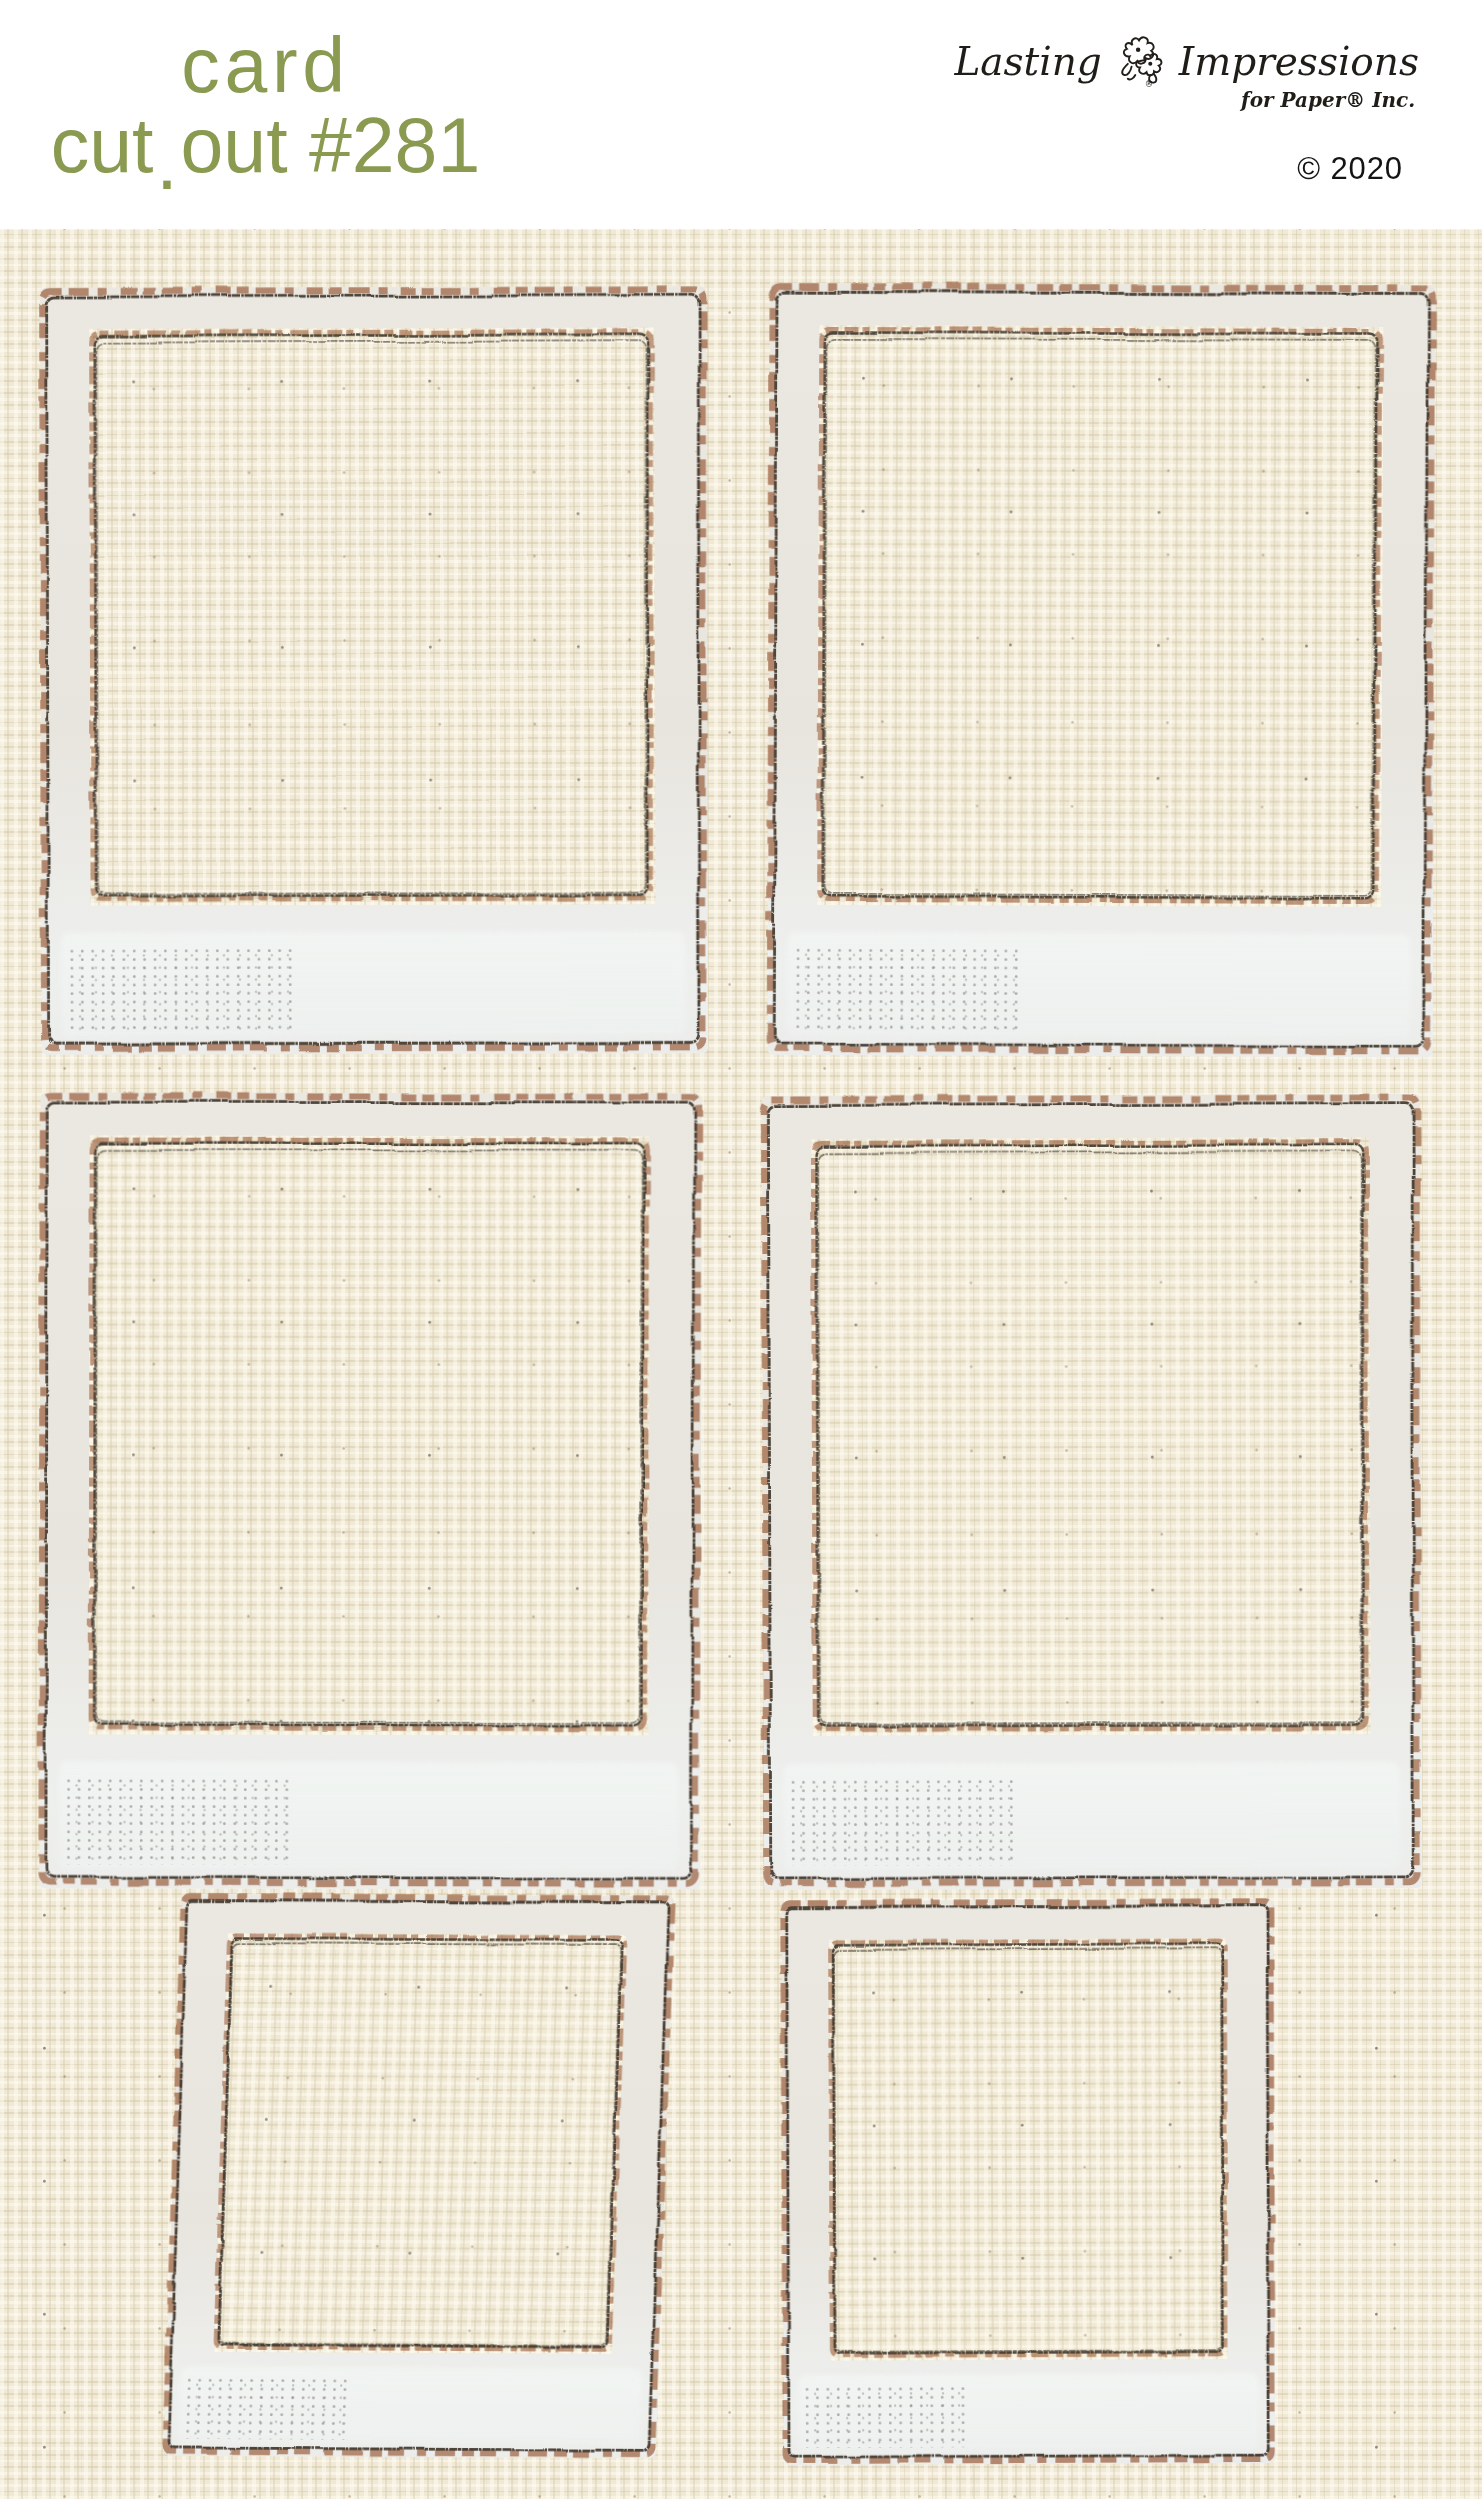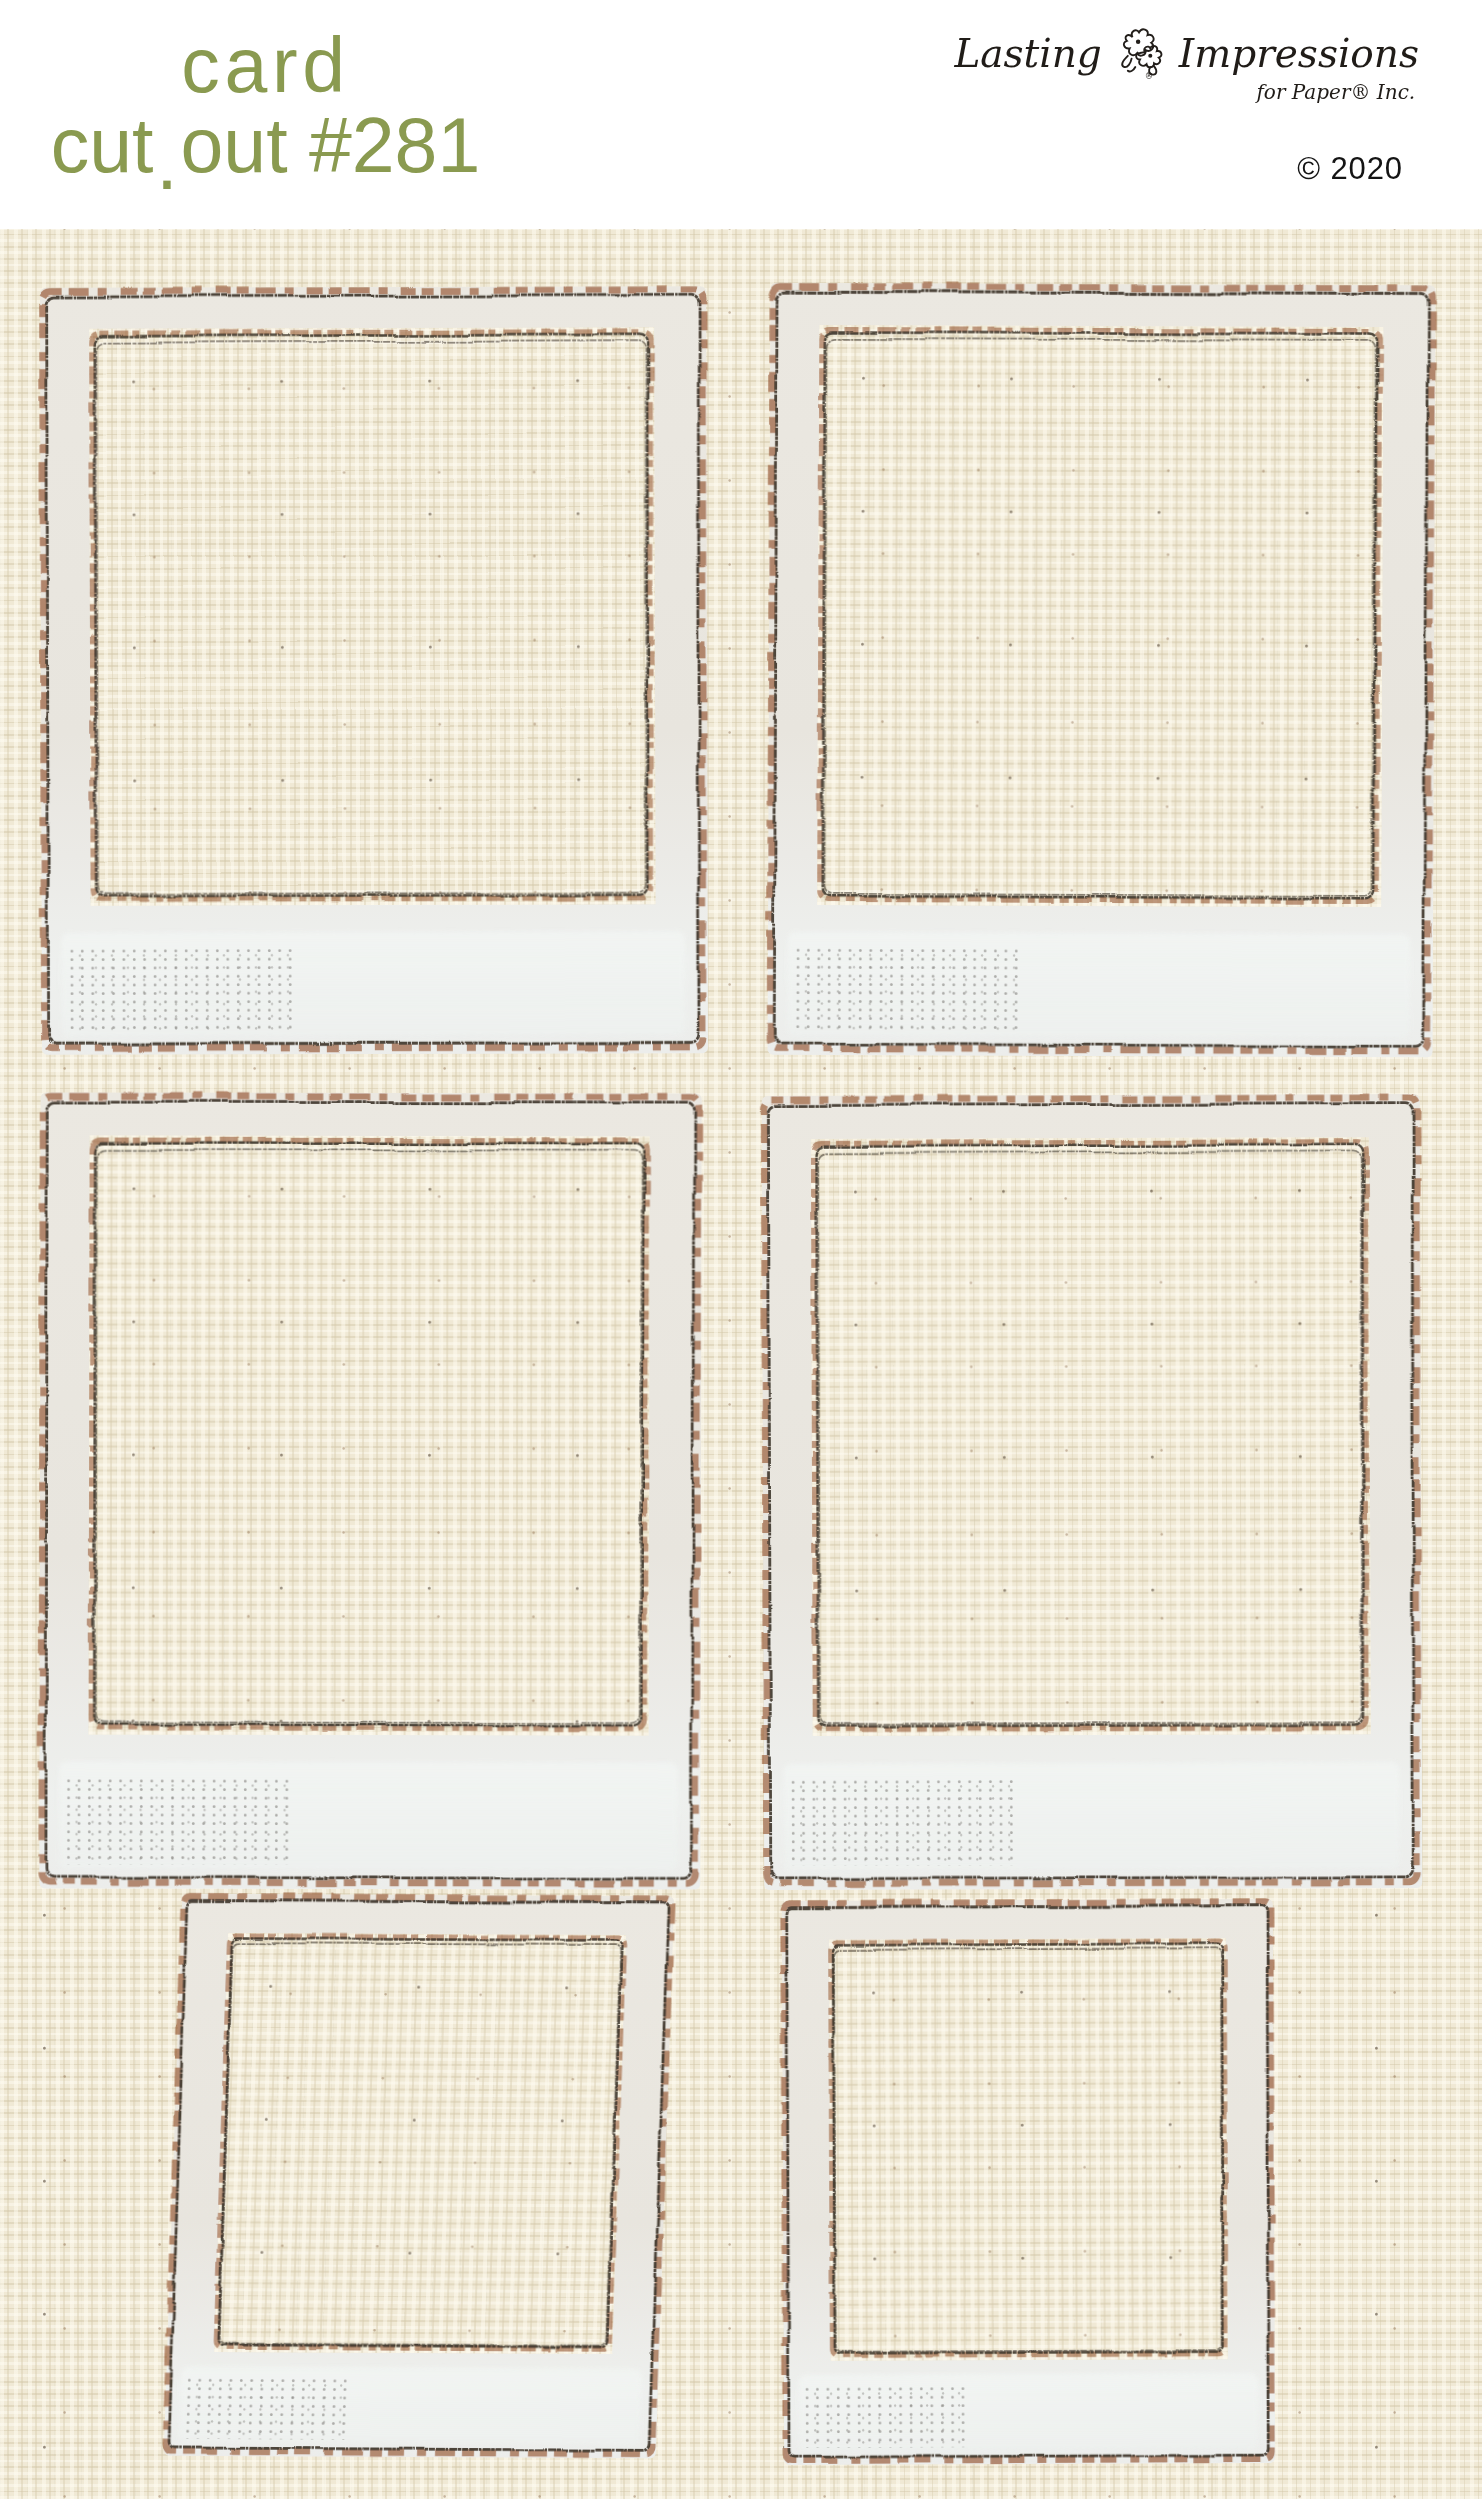--- a/index.html
+++ b/index.html
@@ -31,29 +31,29 @@
   #header{position:absolute;left:0;top:0;width:1483px;height:193px;background:var(--header-bg,#ffffff);}
   .title{
     position:absolute;left:28px;top:24.5px;width:475px;text-align:center;
     color:var(--title-green,#8a9a50);line-height:1.04;
   }
   .title-line1{display:block;font-size:77px;letter-spacing:4.7px;}
   .title-line2{display:block;font-size:77px;letter-spacing:0px;white-space:nowrap;text-align:center;}
   .title-dot{display:inline-block;transform:translateY(17px);margin:0 2.8px;}
 
   .brand{
-    position:absolute;right:64px;top:24px;text-align:right;
+    position:absolute;right:64px;top:32px;text-align:right;
     color:var(--logo-ink,#201c18);
   }
   .brand-row{display:flex;align-items:center;justify-content:flex-end;gap:7.5px;
     font-family:"DejaVu Serif",serif;font-style:italic;font-size:39px;}
   .brand-word{white-space:nowrap;}
   .flower{width:62px;height:58px;flex:0 0 auto;}
   .brand-tagline{font-family:"DejaVu Serif",serif;font-style:italic;font-size:20px;
-    margin-top:-1.9px;padding-right:3.8px;}
+    margin-top:-1.9px;padding-right:3.8px;font-weight:bold;}
   .copyright{position:absolute;right:80px;top:151px;font-size:31px;letter-spacing:0.9px;color:#141414;}
 
   
   #sheet{position:absolute;left:0;top:229px;width:1483px;height:2271px;}
 
   
   .polaroid{
     position:absolute;
     background:linear-gradient(180deg,#ebe8e1 0%,#e8e5de 58%,#ebeae6 74%,#eef0ee 88%,#ecedeb 100%);
     border-radius:5.6px;

